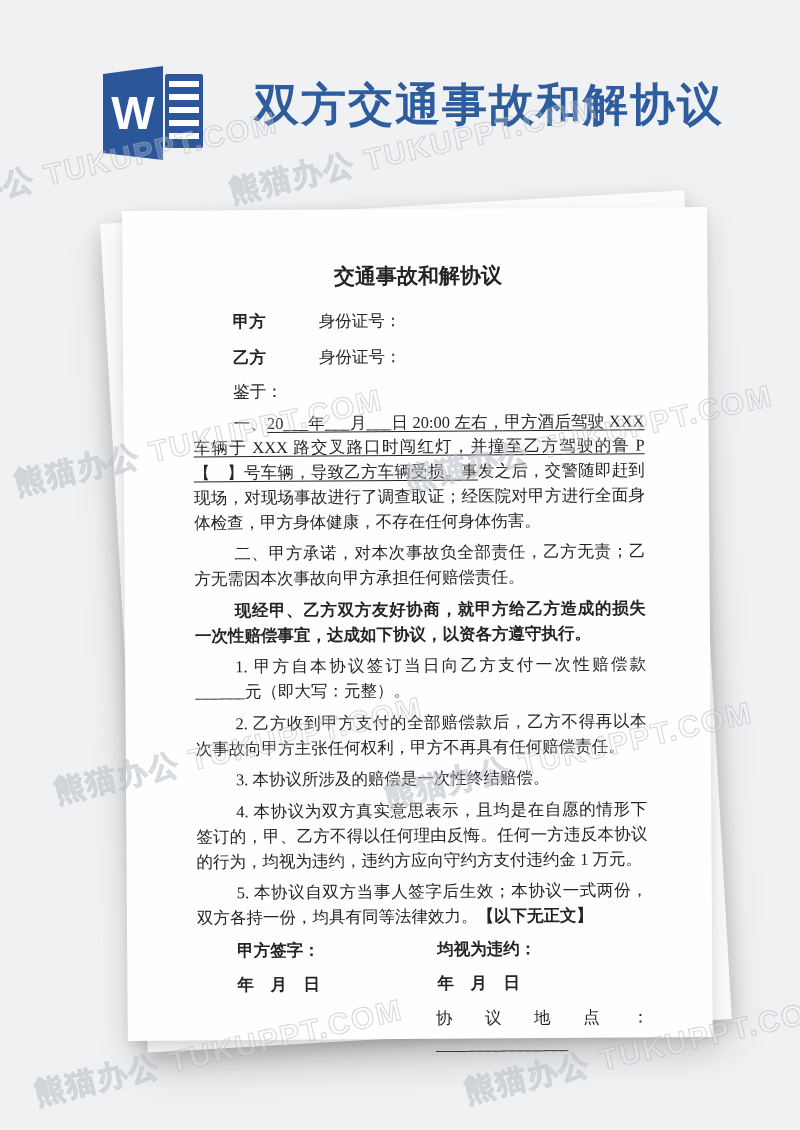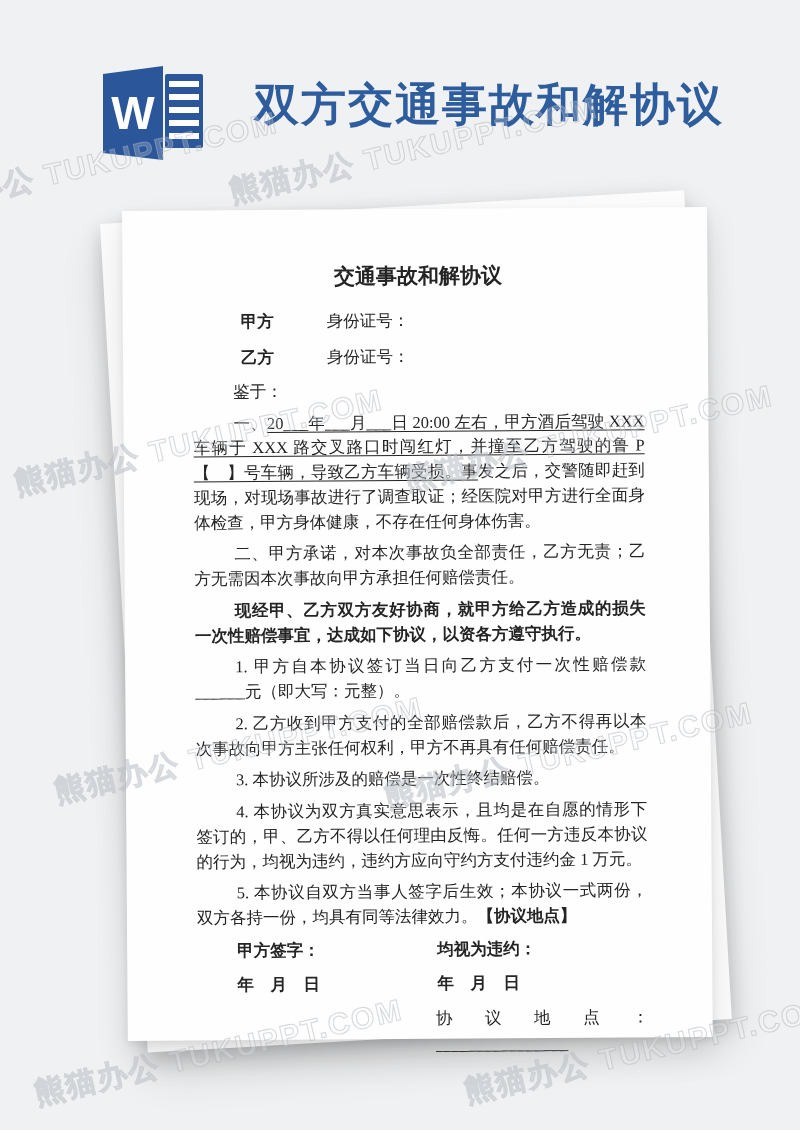--- a/index.html
+++ b/index.html
@@ -18,21 +18,21 @@
     box-shadow:0 8px 20px rgba(0,0,0,0.16),0 22px 44px rgba(0,0,0,0.12);}
   .page{position:absolute;left:122px;top:211px;width:585px;height:830px;background:#fefefe;
     transform:rotate(-0.4deg);transform-origin:0 0;z-index:3;
     box-shadow:0 3px 8px rgba(0,0,0,0.08),0 16px 34px rgba(0,0,0,0.10);}
 
   
   .doc{padding:52px 64px 0 70px;font-family:"Liberation Serif","DejaVu Serif",serif;
     font-size:16.5px;line-height:1.5;color:#242424;text-align:justify;}
   .doc-title{margin:0 0 14px;text-align:center;font-size:21px;font-weight:bold;line-height:1.5;}
   .party-row{display:flex;padding-left:40px;margin:0 0 9px;line-height:1.65;}
-  .plabel{width:86px;font-weight:bold;margin-left:8px;}
+  .plabel{width:86px;font-weight:bold;}
   .para{margin:0 0 7px;text-indent:40px;}
   .bold{font-weight:bold;}
   .u{text-decoration:underline;text-underline-offset:3px;}
   .sig-row{display:flex;padding-left:40px;margin:4px 0 8px;line-height:1.6;}
   .sig-left{width:200px;}
   .locline{letter-spacing:0;}
 
   
   .watermark-layer{position:absolute;left:0;top:0;width:800px;height:1130px;z-index:5;pointer-events:none;}
   .wm{position:absolute;transform:rotate(-13deg);transform-origin:0 50%;white-space:nowrap;
@@ -78,21 +78,21 @@
       <p class="para">鉴于：</p>
 
       <div>
           <p class="para"><span>一、</span><span class="u">20___年___月___日 20:00 左右，甲方酒后驾驶 XXX 车辆于 XXX 路交叉路口时闯红灯，并撞至乙方驾驶的鲁 P【　】号车辆，导致乙方车辆受损。事</span><span>发之后，交警随即赶到现场，对现场事故进行了调查取证；经医院对甲方进行全面身体检查，甲方身体健康，不存在任何身体伤害。</span></p>
           <p class="para"><span>二、甲方承诺，对本次事故负全部责任，乙方无责；乙方无需因本次事故向甲方承担任何赔偿责任。</span></p>
           <p class="para bold"><span>现经甲、乙方双方友好协商，就甲方给乙方造成的损失一次性赔偿事宜，达成如下协议，以资各方遵守执行。</span></p>
           <p class="para"><span>1. 甲方自本协议签订当日向乙方支付一次性赔偿款______元（即大写：元整）。</span></p>
           <p class="para"><span>2. 乙方收到甲方支付的全部赔偿款后，乙方不得再以本次事故向甲方主张任何权利，甲方不再具有任何赔偿责任。</span></p>
           <p class="para"><span>3. 本协议所涉及的赔偿是一次性终结赔偿。</span></p>
           <p class="para"><span>4. 本协议为双方真实意思表示，且均是在自愿的情形下签订的，甲、乙方不得以任何理由反悔。任何一方违反本协议的行为，均视为违约，违约方应向守约方支付违约金 1 万元。</span></p>
-          <p class="para"><span>5. 本协议自双方当事人签字后生效；本协议一式两份，双方各持一份，均具有同等法律效力。</span><span class="b bold">【协议地点】</span></p>
+          <p class="para"><span>5. 本协议自双方当事人签字后生效；本协议一式两份，双方各持一份，均具有同等法律效力。</span><span class="b bold">【以下无正文】</span></p>
         </div>
 
       <div class="sig-row bold">
         <span class="sig-left">甲方签字：</span>
         <span>均视为违约：</span>
       </div>
       <div class="sig-row bold">
         <span class="sig-left">年　月　日</span>
         <span>年　月　日</span>
       </div>

